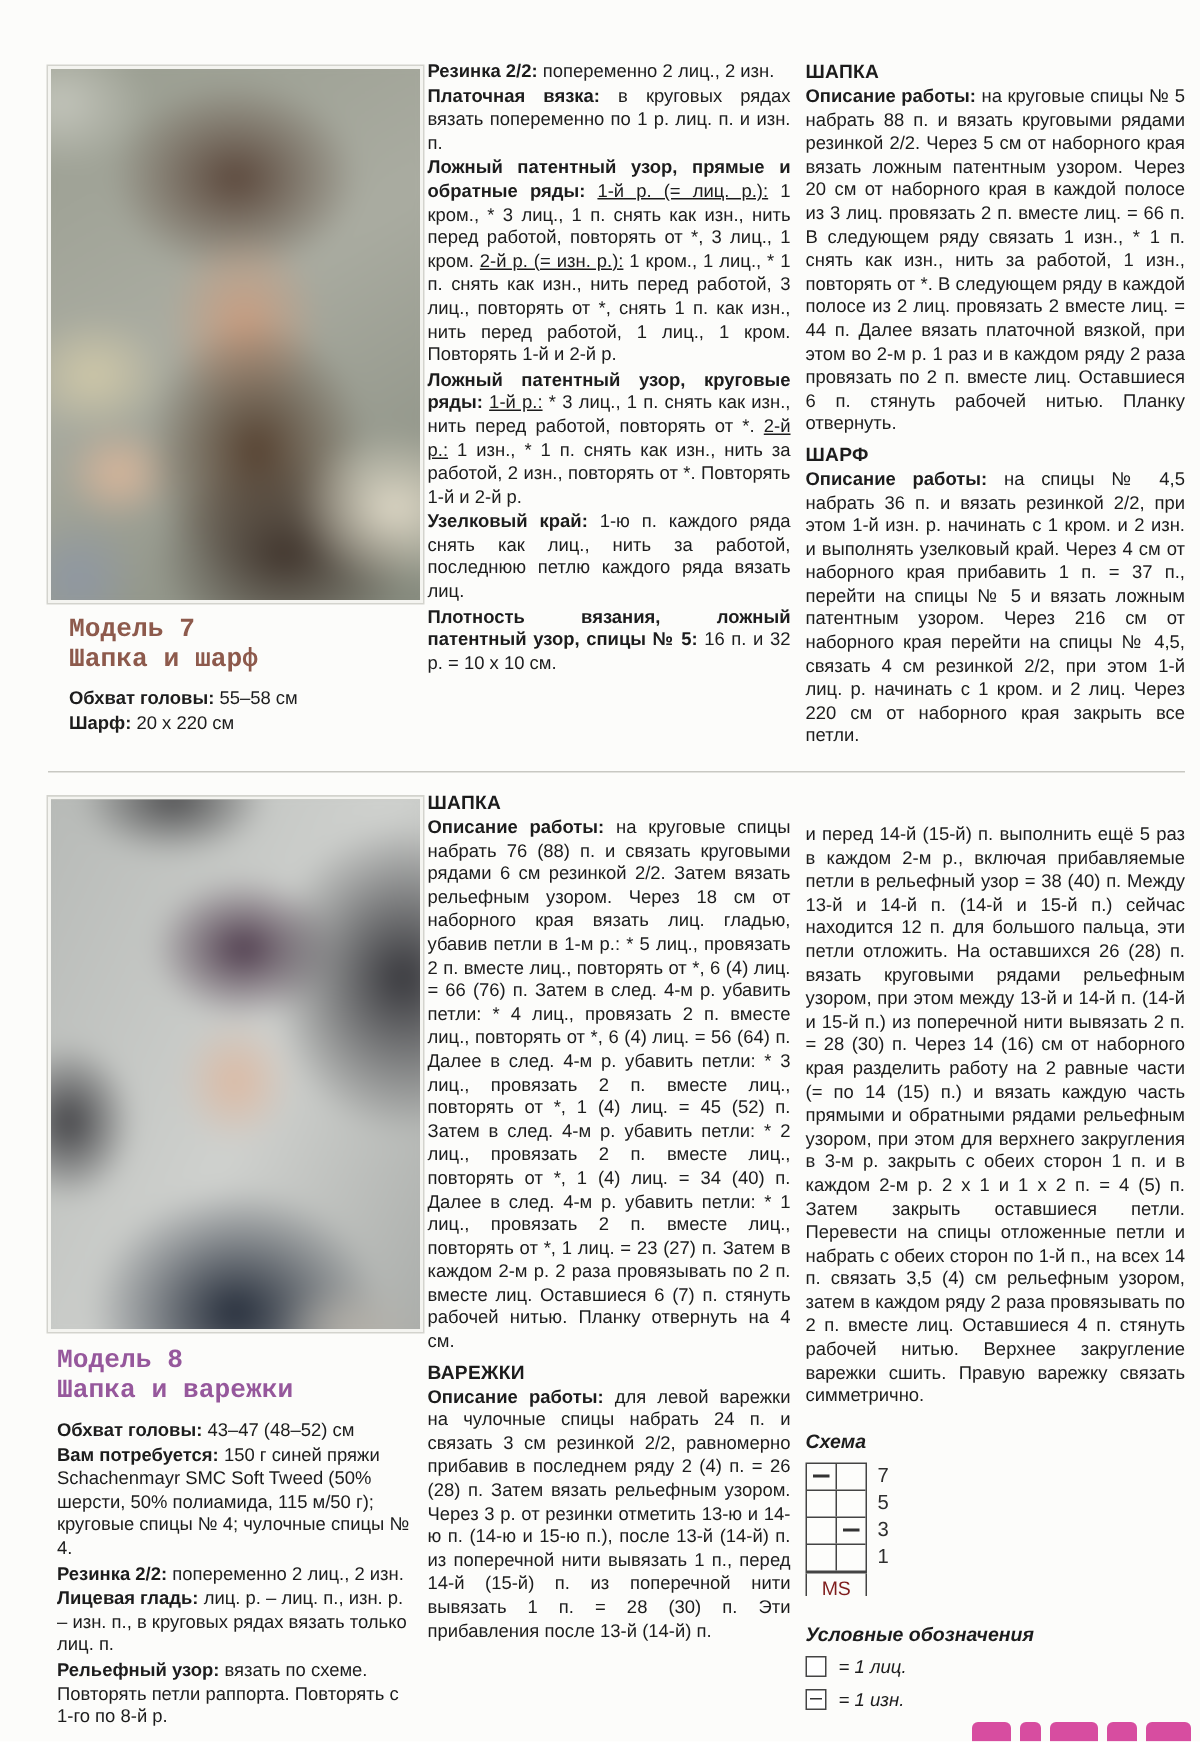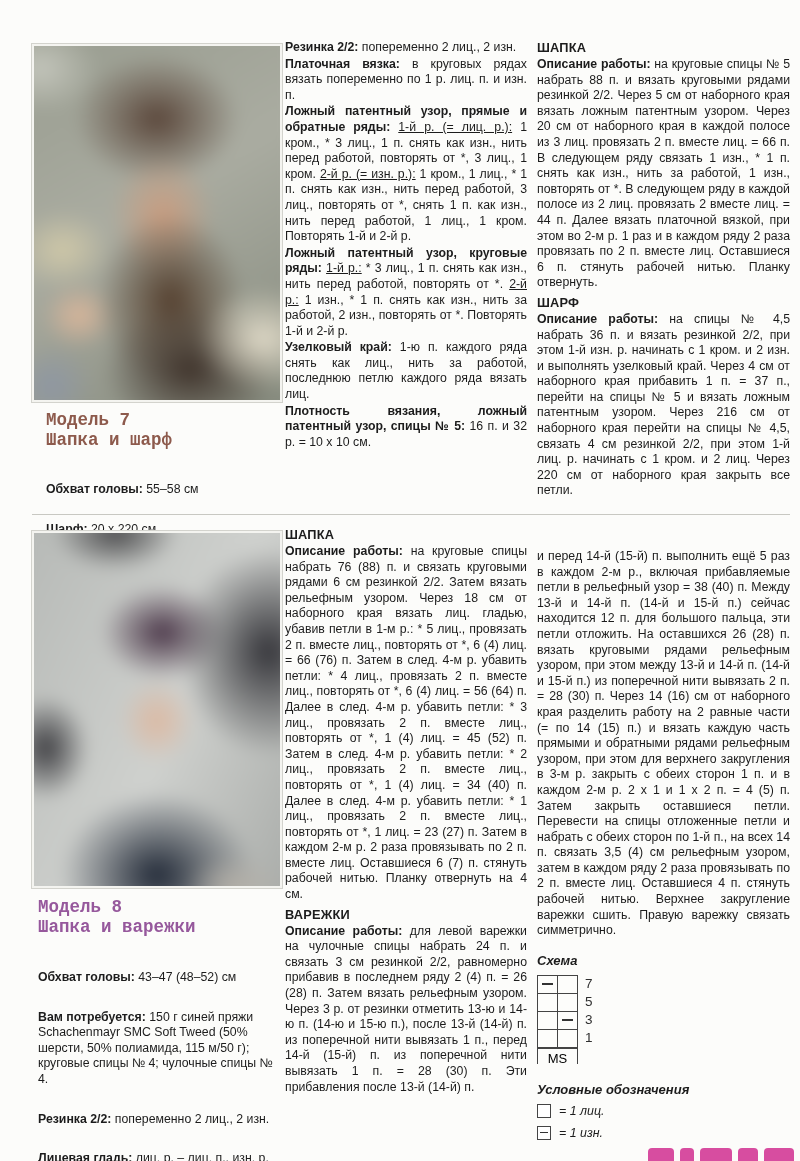--- a/index.html
+++ b/index.html
@@ -10,21 +10,21 @@
   .para{font-size:12.3px;line-height:15.6px;text-align:justify;margin:0 0 1px 0;
         hyphens:auto;-webkit-hyphens:auto;}
   .rb{font-weight:bold;}
   .ru{text-decoration:underline;}
   .sec-h{font-weight:bold;font-size:12.8px;margin:4px 0 2px 0;letter-spacing:.2px;}
   .col > .sec-h:first-child{margin-top:0;}
   .model-title{position:absolute;font-weight:bold;font-size:17.5px;line-height:20px;margin:0;font-family:Liberation Mono, monospace;}
   .model-title.m7{color:var(--m7,#8d5a4c);}
   .model-title.m8{color:var(--m8,#96589c);}
   .specs{position:absolute;}
-  .specs .para{text-align:left;margin-top:24px;}
+  .specs .para{text-align:left;}
   
   .photo{position:absolute;overflow:hidden;border:2px solid #f4f4f0;outline:1px solid #d3d3cd;background:#a2a49a;}
   .photo .blur{position:absolute;inset:-16px;filter:blur(8px);}
   .photo1 .blur{background:
     radial-gradient(95px 75px at 88% 80%, #ded8c6 0%, rgba(222,216,198,0) 70%),
     radial-gradient(60px 60px at 12% 92%, #8e97a3 0%, rgba(142,151,163,0) 70%),
     radial-gradient(125px 95px at 62% 88%, #3f332b 0%, rgba(63,51,43,0) 70%),
     radial-gradient(105px 125px at 55% 70%, #55402f 0%, rgba(85,64,47,0) 70%),
     radial-gradient(55px 48px at 22% 74%, #d9b69a 0%, rgba(217,182,154,0) 70%),
     radial-gradient(72px 58px at 16% 57%, #cfc8a8 0%, rgba(207,200,168,0) 70%),
@@ -47,21 +47,21 @@
   .schema-title,.legend-title{font-weight:bold;font-style:italic;font-size:13px;margin:14px 0 7px 0;}
   .chart-top{display:flex;align-items:flex-start;}
   .chart-grid{border:1px solid #444;border-bottom-width:2px;background:#fdfdfb;width:max-content;}
   .chart-row{display:flex;}
   .chart-row:not(:last-child){border-bottom:1px solid #444;}
   .chart-cell{width:19px;height:17px;position:relative;}
   .chart-cell:first-child{border-right:1px solid #444;}
   .chart-cell.purl::after{content:"";position:absolute;left:4px;right:4px;top:7px;height:2px;background:#333;}
   .chart-labels{margin-left:7px;font-size:13.5px;color:#2e2e2e;}
   .chart-labels div{height:18px;line-height:18px;}
-  .chart-ms{width:41px;text-align:center;font-size:13px;color:#000000;position:relative;height:19px;line-height:19px;}
+  .chart-ms{width:41px;text-align:center;font-size:13px;color:#7f1d1d;position:relative;height:19px;line-height:19px;}
   .chart-ms::before,.chart-ms::after{content:"";position:absolute;top:0;width:1px;height:15px;background:#444;}
   .chart-ms::before{left:0;}
   .chart-ms::after{right:0;}
   .legend-title{}
   .legend-item{display:flex;align-items:center;gap:8px;margin-bottom:8px;font-style:italic;font-size:12.4px;}
   .sym{width:12px;height:12px;border:1px solid #444;background:#fff;position:relative;flex:0 0 auto;}
   .sym.purl::after{content:"";position:absolute;left:2px;right:2px;top:5px;height:1.5px;background:#333;}
   
   .cropped{position:absolute;left:648px;top:1148px;width:150px;height:13px;overflow:hidden;
            display:flex;gap:6px;align-items:flex-start;}
@@ -112,20 +112,21 @@
   <h2 class="model-title m8" style="left:38px;top:897px;">
     <span>Модель 8</span><br>
     <span>Шапка и варежки</span>
   </h2>
 
   <div class="specs col" style="left:38px;top:946px;width:238px;">
       <p class="para"><span class="rb">Обхват головы: </span><span>43–47 (48–52) см</span></p>
       <p class="para"><span class="rb">Вам потребуется: </span><span>150 г синей пряжи Schachenmayr SMC Soft Tweed (50% шерсти, 50% полиамида, 115 м/50 г); круговые спицы № 4; чулочные спицы № 4.</span></p>
       <p class="para"><span class="rb">Резинка 2/2: </span><span>попеременно 2 лиц., 2 изн.</span></p>
       <p class="para"><span class="rb">Лицевая гладь: </span><span>лиц. р. – лиц. п., изн. р. – изн. п., в круговых рядах вязать только лиц. п.</span></p>
+      <p class="para"><span class="rb">Рельефный узор: </span><span>вязать по схеме. Повторять петли раппорта. Повторять с 1-го по 8-й р.</span></p>
     </div>
 
   <div class="col" style="left:285px;top:527px;width:242px;">
       <div class="sec-h">ШАПКА</div>
       <p class="para"><span class="rb">Описание работы: </span><span>на круговые спицы набрать 76 (88) п. и связать круговыми рядами 6 см резинкой 2/2. Затем вязать рельефным узором. Через 18 см от наборного края вязать лиц. гладью, убавив петли в 1-м р.: * 5 лиц., провязать 2 п. вместе лиц., повторять от *, 6 (4) лиц. = 66 (76) п. Затем в след. 4-м р. убавить петли: * 4 лиц., провязать 2 п. вместе лиц., повторять от *, 6 (4) лиц. = 56 (64) п. Далее в след. 4-м р. убавить петли: * 3 лиц., провязать 2 п. вместе лиц., повторять от *, 1 (4) лиц. = 45 (52) п. Затем в след. 4-м р. убавить петли: * 2 лиц., провязать 2 п. вместе лиц., повторять от *, 1 (4) лиц. = 34 (40) п. Далее в след. 4-м р. убавить петли: * 1 лиц., провязать 2 п. вместе лиц., повторять от *, 1 лиц. = 23 (27) п. Затем в каждом 2-м р. 2 раза провязывать по 2 п. вместе лиц. Оставшиеся 6 (7) п. стянуть рабочей нитью. Планку отвернуть на 4 см.</span></p>
       <div class="sec-h">ВАРЕЖКИ</div>
       <p class="para"><span class="rb">Описание работы: </span><span>для левой варежки на чулочные спицы набрать 24 п. и связать 3 см резинкой 2/2, равномерно прибавив в последнем ряду 2 (4) п. = 26 (28) п. Затем вязать рельефным узором. Через 3 р. от резинки отметить 13-ю и 14-ю п. (14-ю и 15-ю п.), после 13-й (14-й) п. из поперечной нити вывязать 1 п., перед 14-й (15-й) п. из поперечной нити вывязать 1 п. = 28 (30) п. Эти прибавления после 13-й (14-й) п.</span></p>
     </div>
 
   <div class="col" style="left:537px;top:549px;width:253px;">

